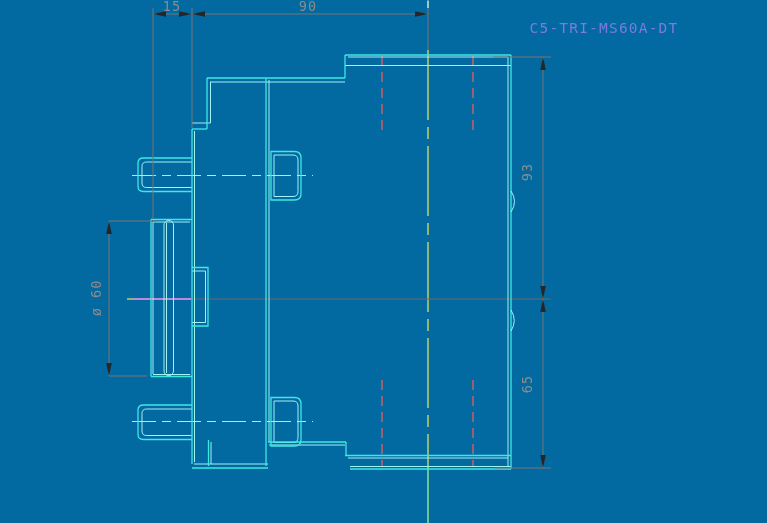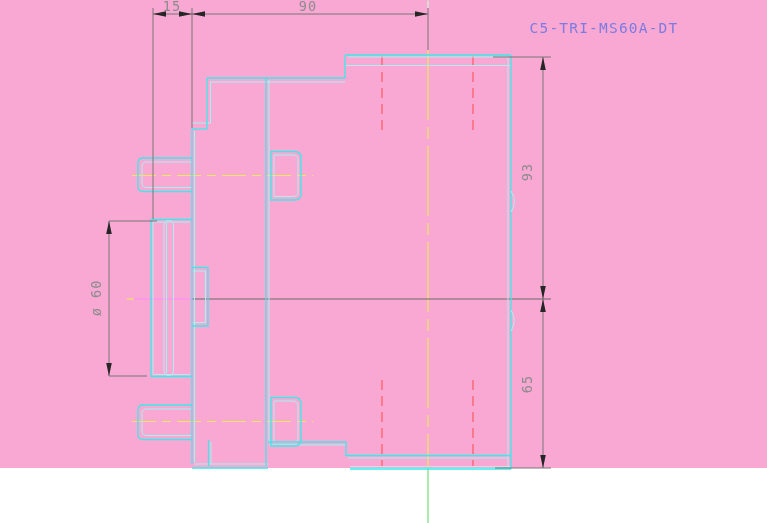--- a/index.html
+++ b/index.html
@@ -1,16 +1,16 @@
 <!DOCTYPE html>
 <html><head>
 <meta charset="utf-8">
 <style>
   html,body{margin:0;padding:0;background:#ffffff;width:767px;height:523px;overflow:hidden;}
-  .viewport{position:relative;width:767px;height:468px;background:#f9a8d4;font-family:"DejaVu Sans Mono","Liberation Mono",monospace;}
+  .viewport{position:relative;width:767px;height:523px;background:#0369a1;font-family:"DejaVu Sans Mono","Liberation Mono",monospace;}
   svg{display:block;}
   .o1{stroke:#3ce9e9;stroke-width:1.3;fill:none;}
   .o2{stroke:#a5f2f2;stroke-width:1;fill:none;}
   .rd{stroke:#ff5a5a;stroke-width:1.2;fill:none;stroke-dasharray:10 6;}
   .yl{stroke:#e9e95c;stroke-width:1.2;fill:none;}
   .mg{stroke:#ff92f2;stroke-width:1.4;fill:none;}
   .gn1{stroke:#cfeccf;stroke-width:1.5;fill:none;}
   .gn2{stroke:#8fe48f;stroke-width:1.5;fill:none;}
   .gr{stroke:#767676;stroke-width:1;fill:none;}
   .cl{stroke:#6b6b6b;stroke-width:1.2;fill:none;}

